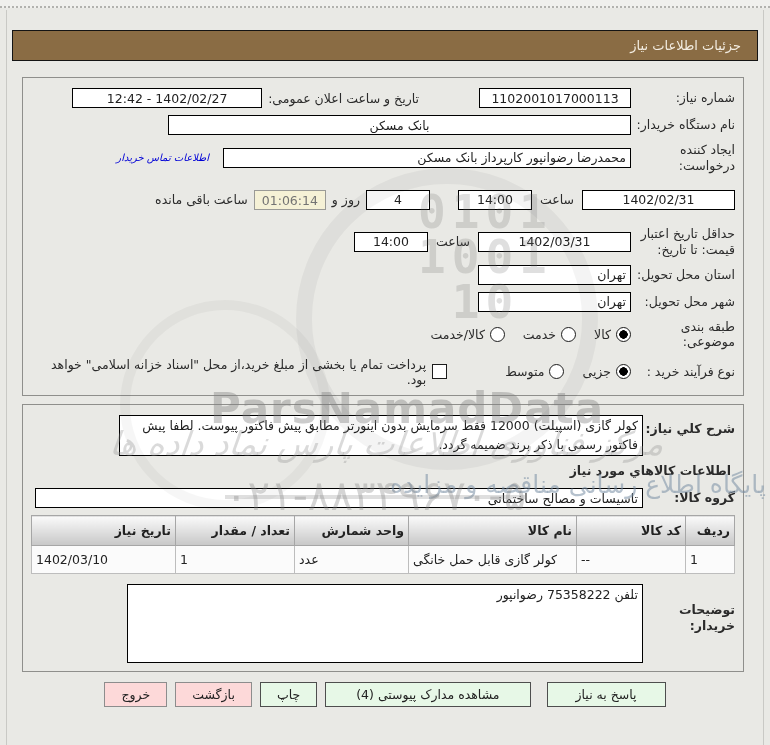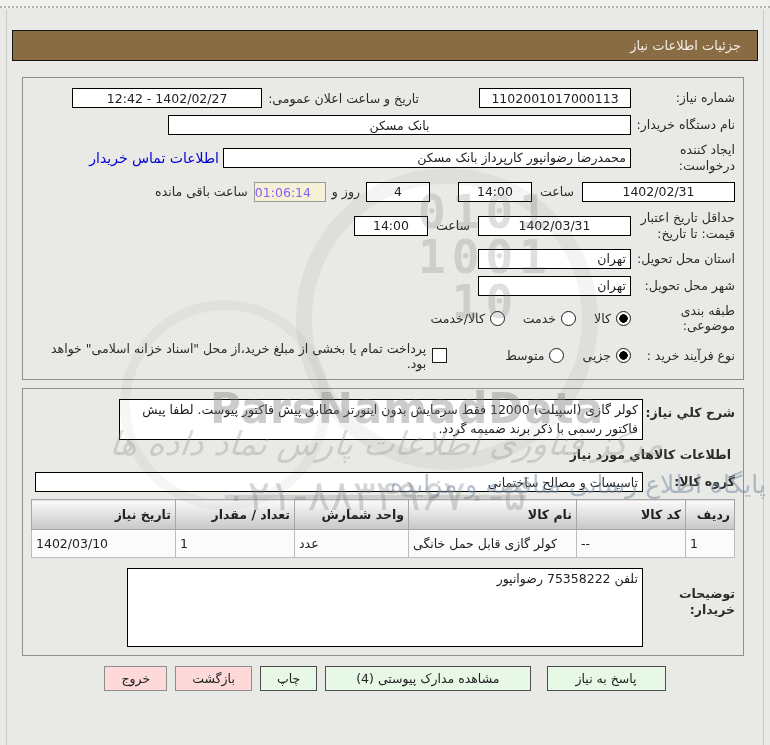--- a/index.html
+++ b/index.html
@@ -34,25 +34,25 @@
   .lbl-main{width:104px;flex:0 0 104px;line-height:1.25;}
   .lbl-bold{font-weight:bold;}
   input.box,.box{
     background:#fff;border:1px solid #000;height:20px;
     font-family:"DejaVu Sans",sans-serif;font-size:12.5px;color:#222;
     padding:0 4px;box-sizing:border-box;
   }
   input.center{text-align:center;}
   input.rtl-text{text-align:right;direction:rtl;}
   .countdown{
-    background:#f5f1d6;border:1px solid #9a9a96;color:#8b5cf6;
-    height:20px;line-height:20px;width:72px;text-align:left;
+    background:#f5f1d6;border:1px solid #9a9a96;color:#737373;
+    height:20px;line-height:20px;width:72px;text-align:center;
     font-size:12.5px;box-sizing:border-box;direction:ltr;
   }
-  a.contact-link{color:#0000d6;text-decoration:none;font-size:14px;margin-right:4px;}
+  a.contact-link{color:#0000d6;text-decoration:none;font-size:10px;margin-right:14px;font-style:italic;}
   .radio{
     width:13px;height:13px;border:1px solid #1c1c1c;border-radius:50%;
     background:#fff;display:inline-block;flex:0 0 13px;
   }
   .radio.checked{background:radial-gradient(circle,#000 0 4px,#fff 4.5px);}
   .checkbox{
     width:13px;height:13px;border:1px solid #1c1c1c;background:#fff;
     display:inline-block;flex:0 0 13px;
   }
   .opt-label{margin:0 5px 0 18px;font-size:12.5px;}
@@ -144,21 +144,21 @@
     <span class="lbl lbl-main">ایجاد کننده درخواست:</span>
     <input class="box rtl-text" style="width: 408px;" value="محمدرضا رضوانپور کارپرداز بانک مسکن">
     <a href="#" class="contact-link">اطلاعات تماس خریدار</a>
   </div>
 
   <div class="row">
     <input class="box center" style="width: 153px;" value="1402/02/31">
     <span class="lbl" style="margin:0 8px">ساعت</span>
     <input class="box center" style="width: 74px;" value="14:00">
     <input class="box center" style="width: 64px; margin-right: 28px;" value="4">
-    <span class="lbl" style="margin:4px 6px">روز و</span>
+    <span class="lbl" style="margin:12px 6px">روز و</span>
     <span class="countdown">01:06:14</span>
     <span class="lbl" style="margin-right:6px">ساعت باقی مانده</span>
   </div>
 
   <div class="row">
     <span class="lbl lbl-main">حداقل تاریخ اعتبار قیمت: تا تاریخ:</span>
     <input class="box center" style="width: 153px;" value="1402/03/31">
     <span class="lbl" style="margin:0 8px">ساعت</span>
     <input class="box center" style="width: 74px;" value="14:00">
   </div>

